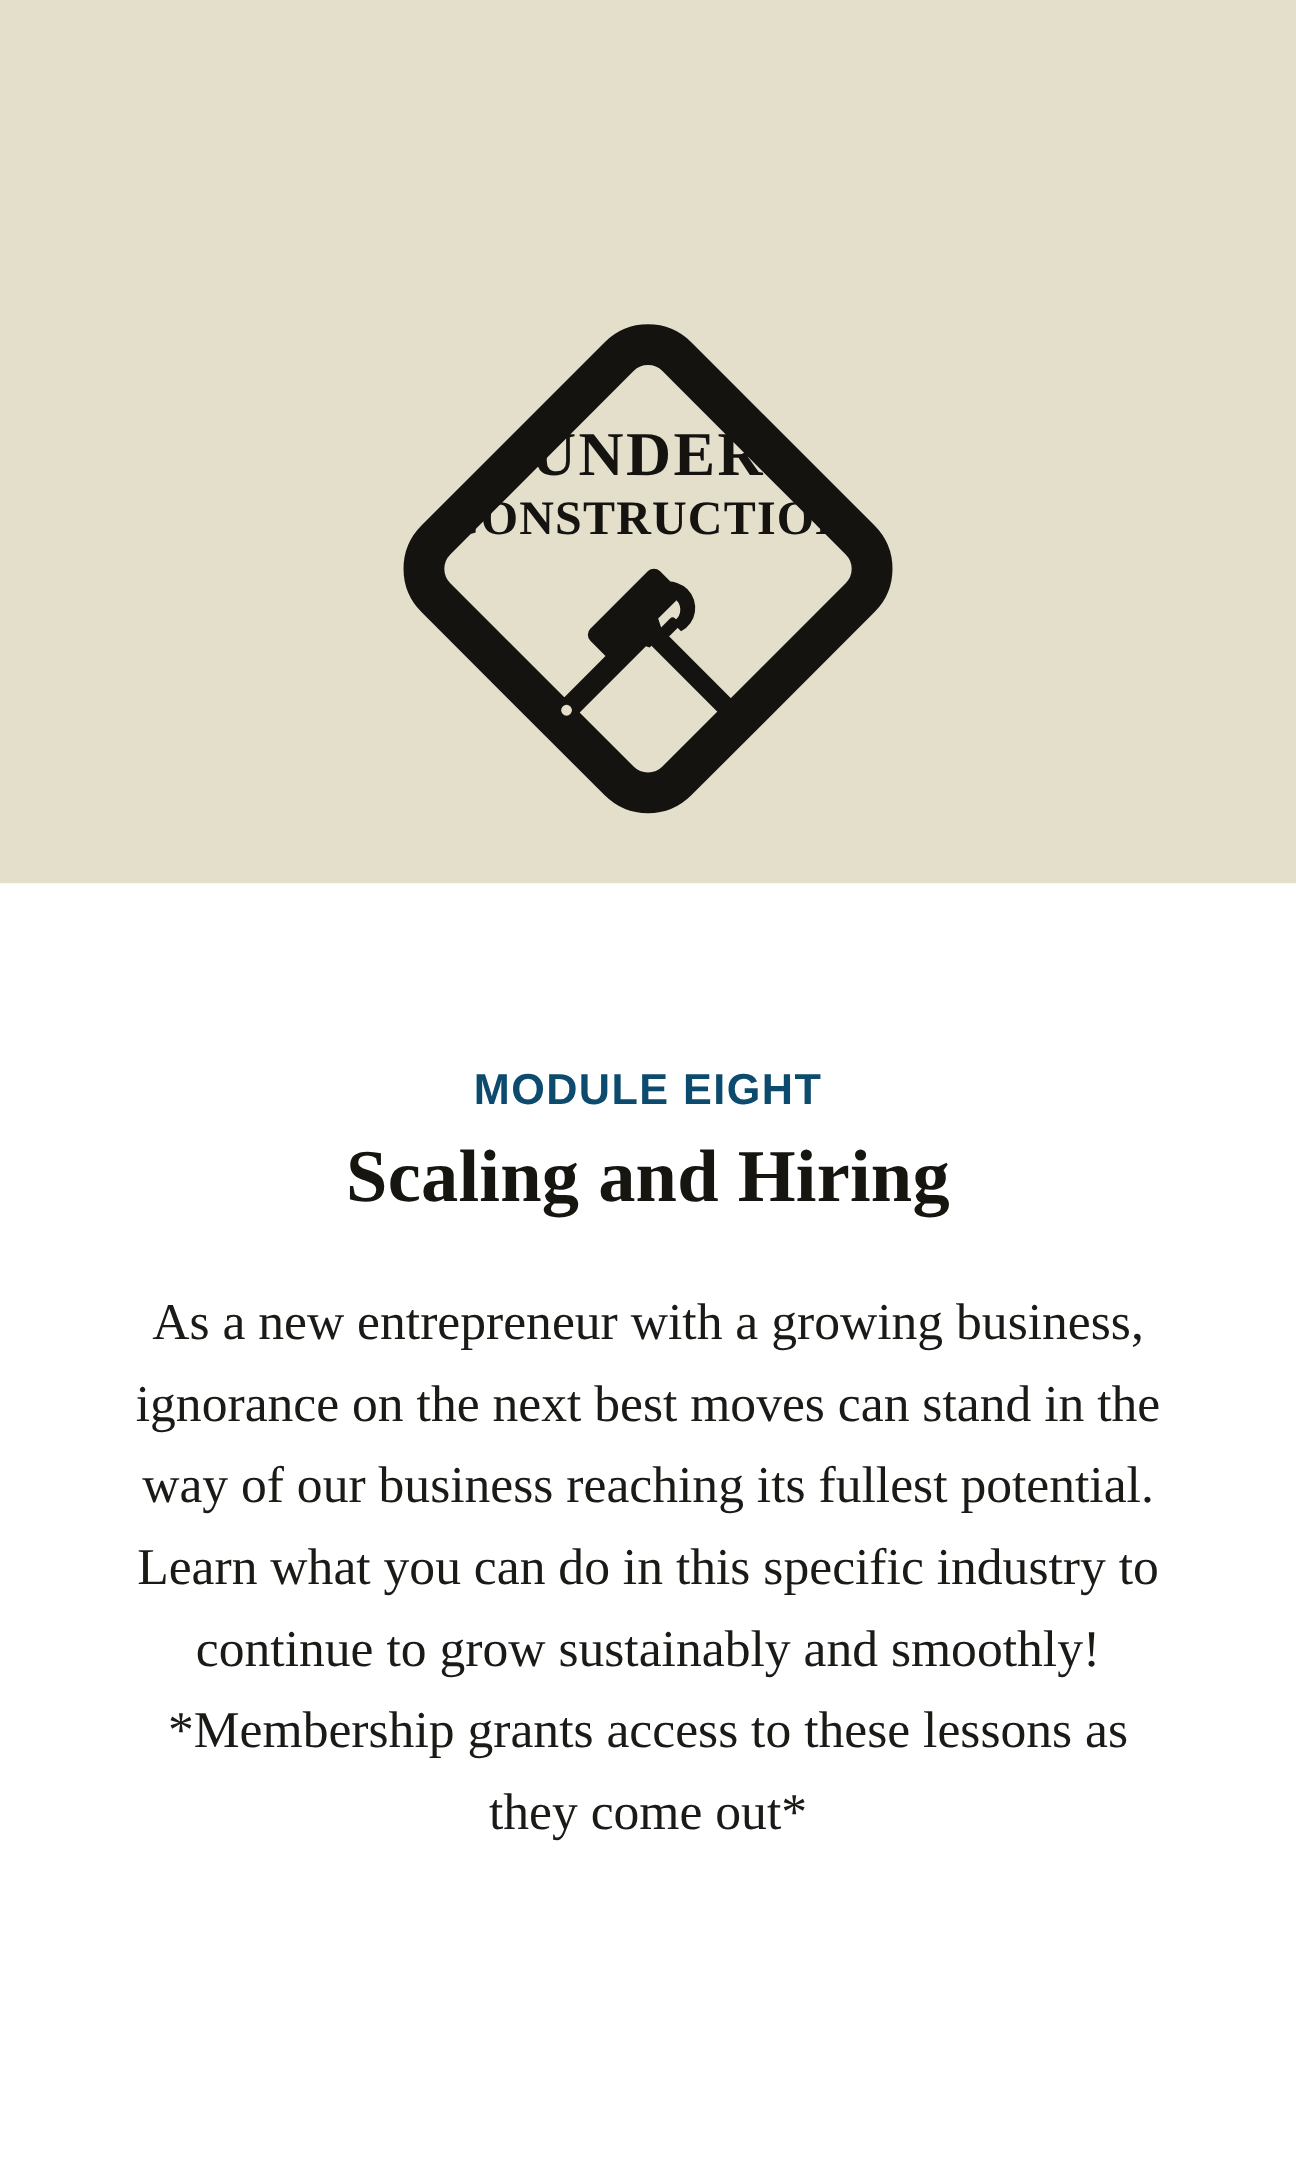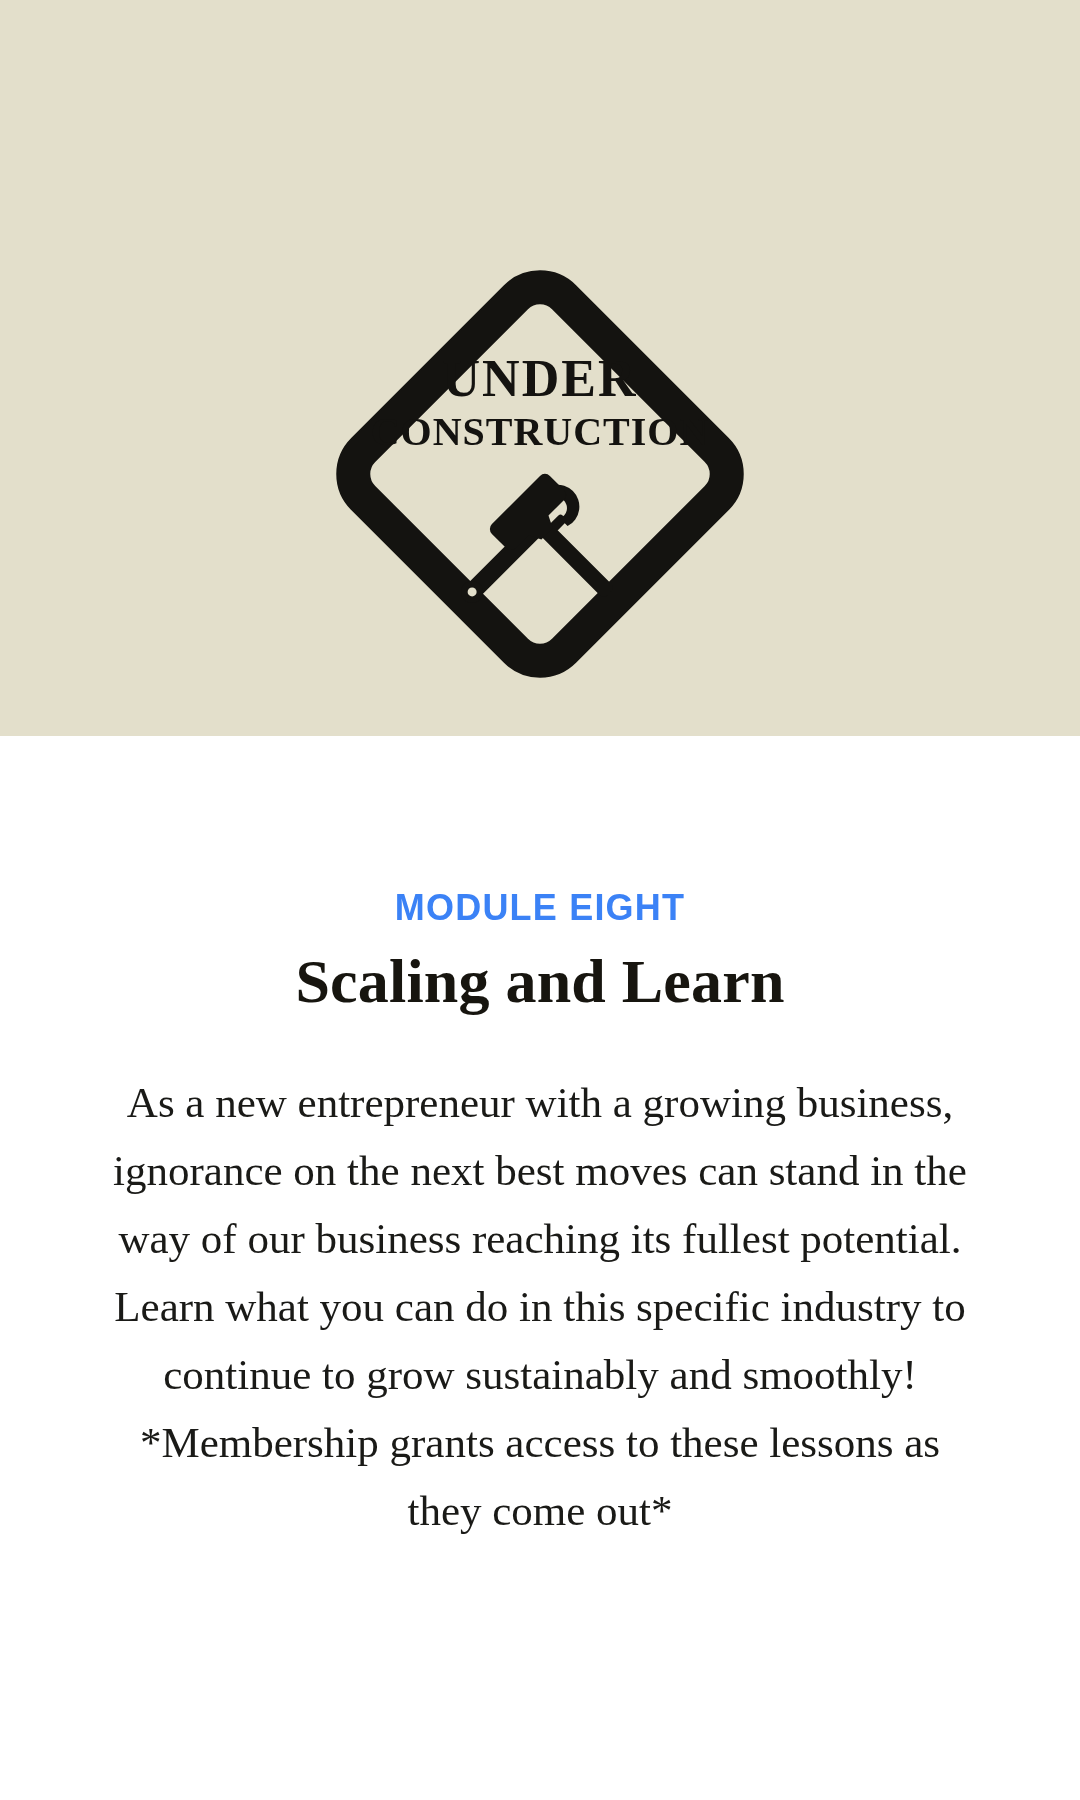--- a/index.html
+++ b/index.html
@@ -54,21 +54,21 @@
     padding: 0 78px;
     box-sizing: border-box;
     text-align: center;
   }
   .eyebrow {
     margin-top: 152px;
     font-family: "Liberation Sans", sans-serif;
     font-weight: bold;
     font-size: 36px;
     letter-spacing: 1.2px;
-    color: #3b82f6;
+    color: #0c4a6e;
     line-height: 1.1;
   }
   .title {
     margin-top: 18px;
     font-family: "Liberation Serif", serif;
     font-weight: bold;
     font-size: 62px;
     color: #17150f;
     line-height: 1.15;
     letter-spacing: 0.2px;
@@ -117,17 +117,17 @@
             <rect x="-8" y="-10" width="16" height="108" rx="5"></rect>
             <path d="M -34 -34 h 68 a 7 7 0 0 1 7 7 v 20 a 7 7 0 0 1 -7 7 h -22 l -6 12 h -16 l -6 -12 h -18 a 7 7 0 0 1 -7 -7 v -20 a 7 7 0 0 1 7 -7 z"></path>
           </g>
         </g>
       </svg>
     </div>
   </div>
 
   <div class="content">
     <div class="eyebrow">MODULE EIGHT</div>
-    <h1 class="title">Scaling and Learn</h1>
+    <h1 class="title">Scaling and Hiring</h1>
     <p class="body-copy">As a new entrepreneur with a growing business, ignorance on the next best moves can stand in the way of our business reaching its fullest potential. Learn what you can do in this specific industry to continue to grow sustainably and smoothly! *Membership grants access to these lessons as they come out*</p>
   </div>
 
 </div>
 
 </body></html>

